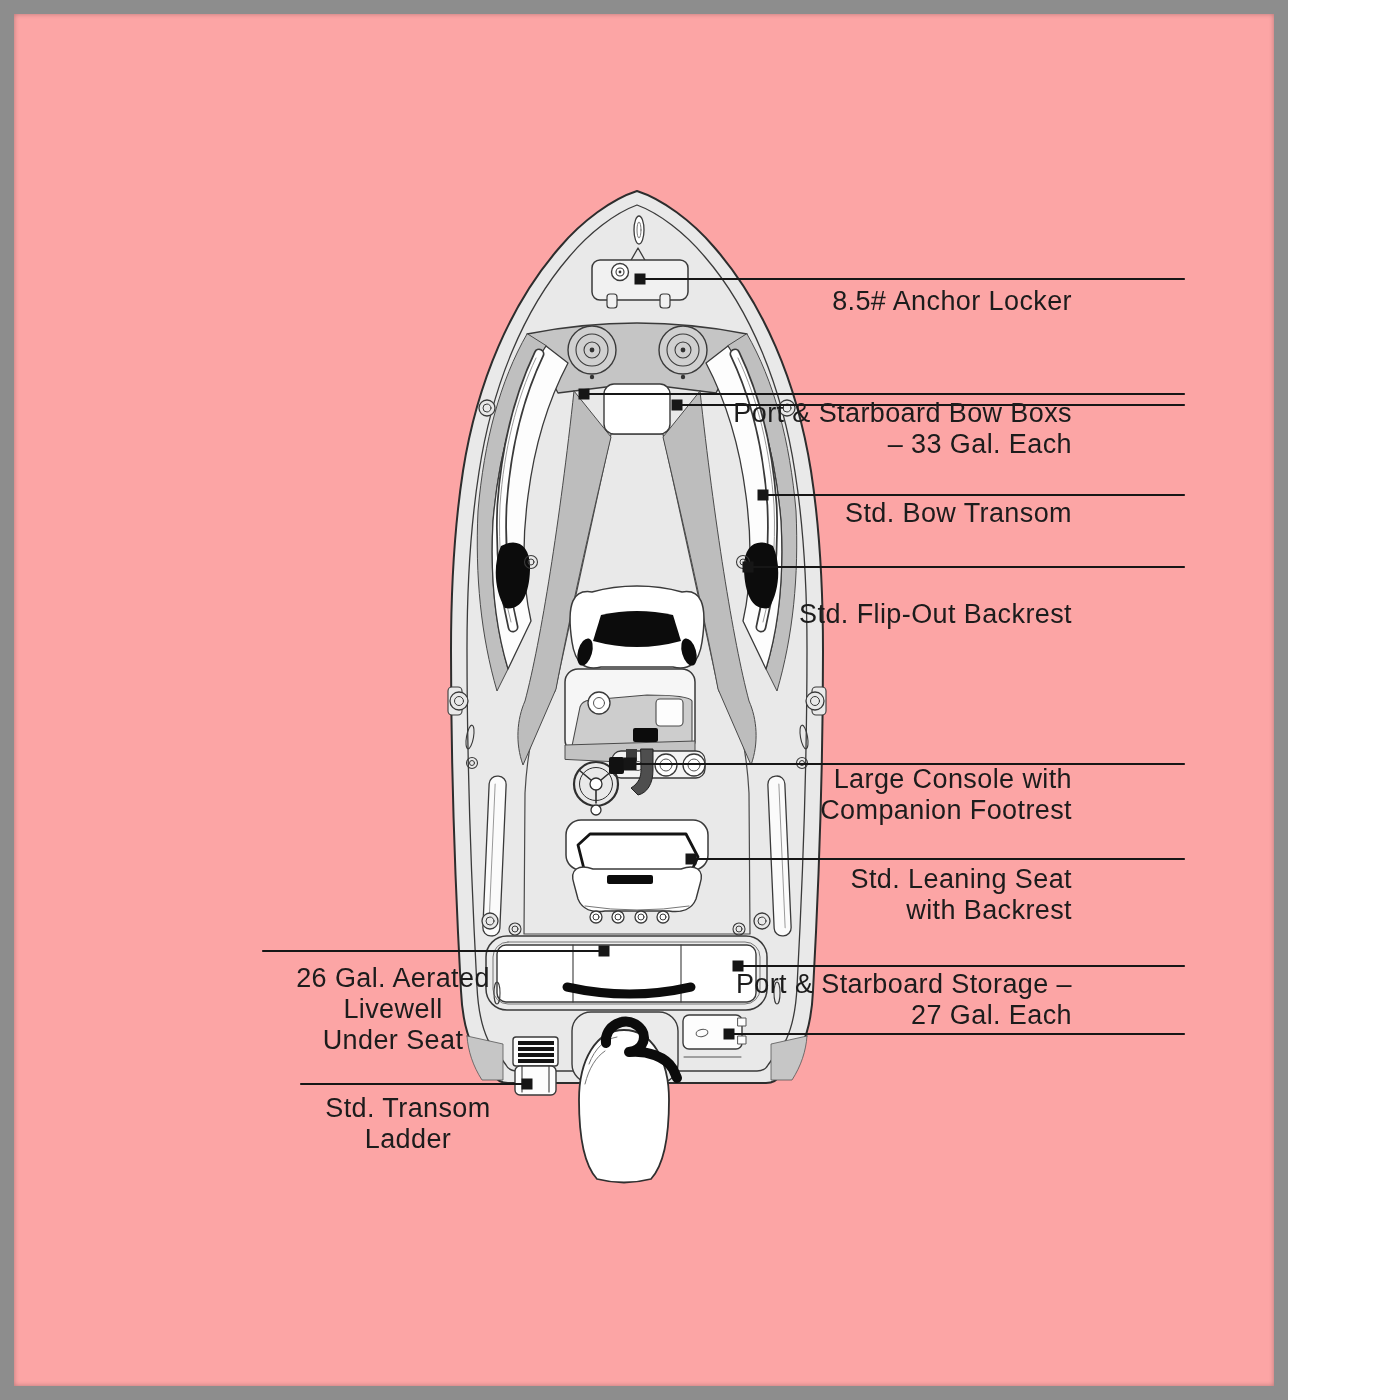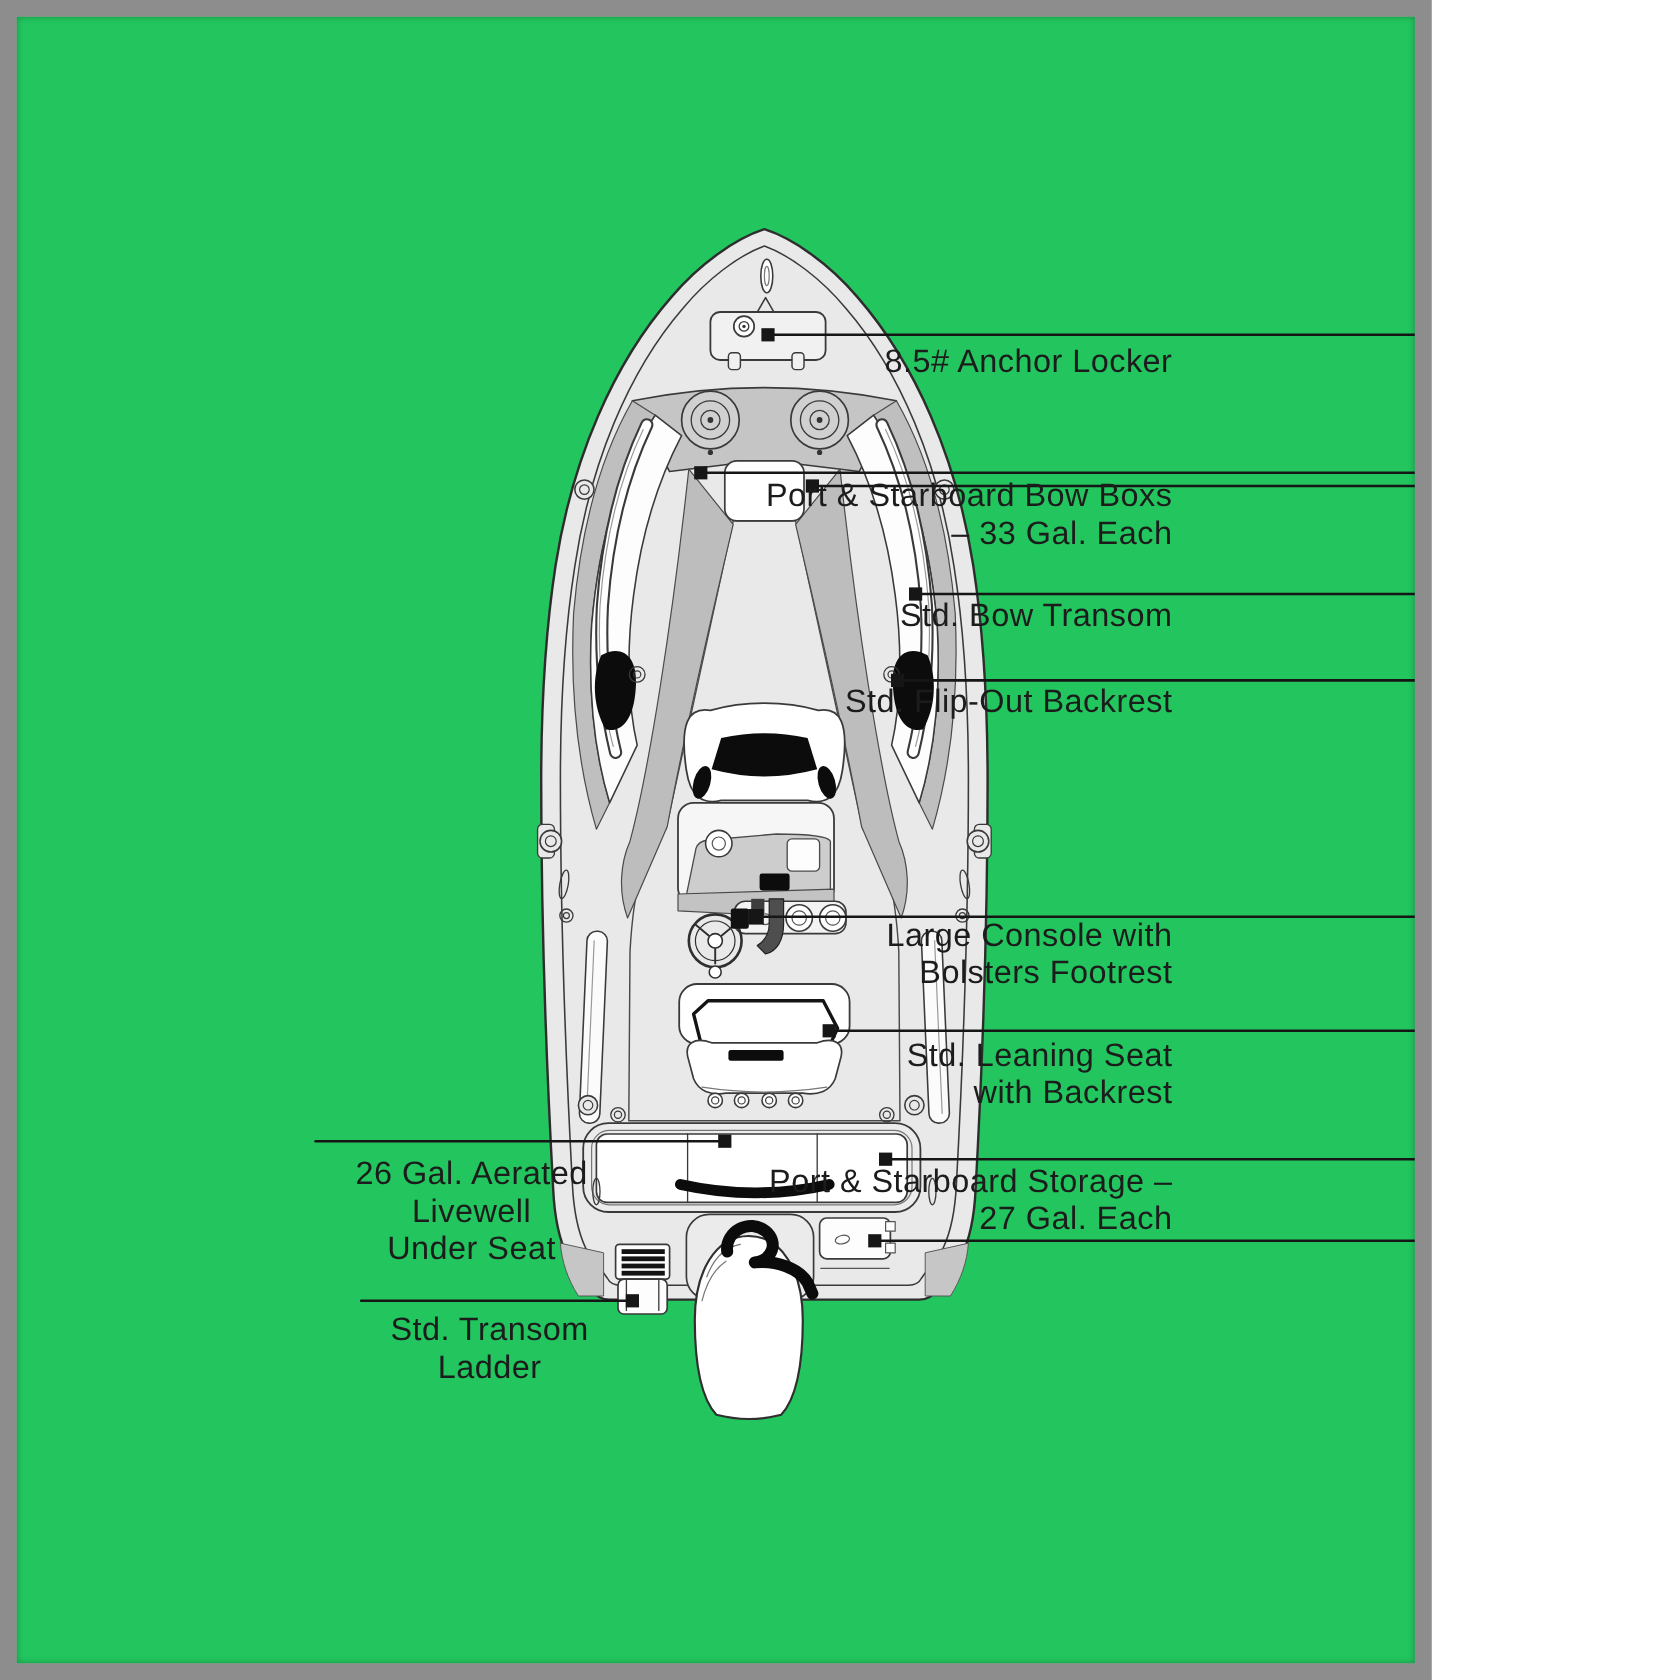--- a/index.html
+++ b/index.html
@@ -1,17 +1,17 @@
 <!DOCTYPE html>
 <html><head>
 <meta charset="utf-8">
 <style>
   html,body{margin:0;padding:0;background:#fff;}
   .stage{
-    position:relative;width:1193px;height:1400px;background:#22c55e;
+    position:relative;width:1288px;height:1400px;background:#fca5a5;
     font-family:"Liberation Sans", sans-serif;overflow:hidden;
   }
   .frame{
     position:absolute;inset:0;border:14px solid #8d8d8d;box-sizing:border-box;
     box-shadow:inset 0 0 5px rgba(0,0,0,.28);pointer-events:none;z-index:5;
   }
   .art{position:absolute;left:0;top:0;width:1400px;height:1400px;z-index:1;}
   .label{
     position:absolute;z-index:3;color:#1c1c1c;font-size:27px;line-height:31px;
     letter-spacing:.4px;white-space:pre-line;
@@ -269,23 +269,23 @@
         <line x1="301" y1="1084" x2="527" y2="1084"></line>
           <rect x="521.5" y="1078.5" width="11" height="11" fill="#161616" stroke="none"></rect>
       </g>
     </g>
   </svg>
 
   <div class="label r" style="top:286px">8.5# Anchor Locker</div>
   <div class="label r" style="top:398px">Port &amp; Starboard Bow Boxs
 – 33 Gal. Each</div>
   <div class="label r" style="top:498px">Std. Bow Transom</div>
-  <div class="label r" style="top:569px">Std. Flip-Out Backrest</div>
+  <div class="label r" style="top:599px">Std. Flip-Out Backrest</div>
   <div class="label r" style="top:764px">Large Console with
-Bolsters Footrest</div>
+Companion Footrest</div>
   <div class="label r" style="top:864px">Std. Leaning Seat
 with Backrest</div>
   <div class="label r" style="top:969px">Port &amp; Starboard Storage –
 27 Gal. Each</div>
   <div class="label l" style="top:963px;left:263px;width:260px">26 Gal. Aerated
 Livewell
 Under Seat</div>
   <div class="label l" style="top:1093px;left:288px;width:240px">Std. Transom
 Ladder</div>
 

